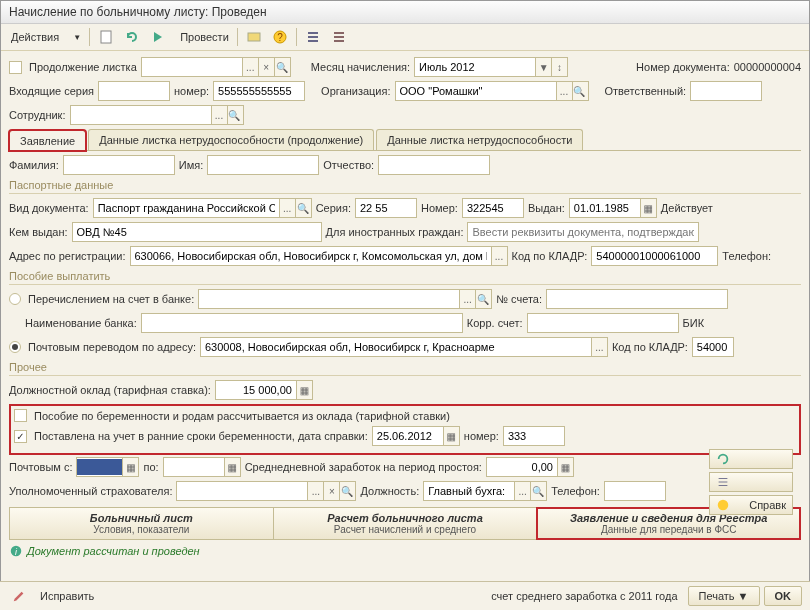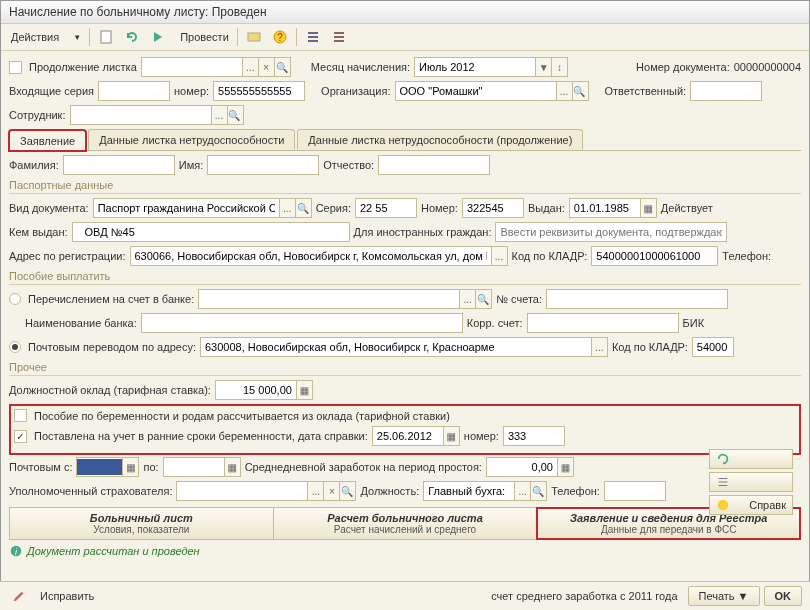--- a/index.html
+++ b/index.html
@@ -141,22 +141,22 @@
       <span class="label">Сотрудник:</span>
       <span class="input-wrap">
           <input style="width: 140px;">
           <span class="ibtn">...</span>
           <span class="ibtn">🔍</span>
         </span>
     </div>
 
     <div class="tabs">
       <div class="tab active red-highlight">Заявление</div>
+      <div class="tab">Данные листка нетрудоспособности (продолжение)</div>
       <div class="tab">Данные листка нетрудоспособности</div>
-      <div class="tab">Данные листка нетрудоспособности (продолжение)</div>
     </div>
 
     <div class="row">
       <span class="label">Фамилия:</span>
       <span class="input-wrap">
           <input style="width: 110px;">
         </span>
       <span class="label">Имя:</span>
       <span class="input-wrap">
           <input style="width: 110px;">
@@ -189,21 +189,21 @@
       <span class="input-wrap">
           <input style="width: 70px;" value="01.01.1985">
           <span class="ibtn">▦</span>
         </span>
       <span class="label">Действует</span>
     </div>
 
     <div class="row">
       <span class="label">Кем выдан:</span>
       <span class="input-wrap">
-          <input style="width: 268px; margin-left: 8px;" value="ОВД №45">
+          <input style="width: 248px;" value="ОВД №45">
         </span>
       <span class="label">Для иностранных граждан:</span>
       <span class="input-wrap">
           <input style="width: 230px;" placeholder="Ввести реквизиты документа, подтверждаю...">
         </span>
     </div>
 
     <div class="row">
       <span class="label">Адрес по регистрации:</span>
       <span class="input-wrap">

